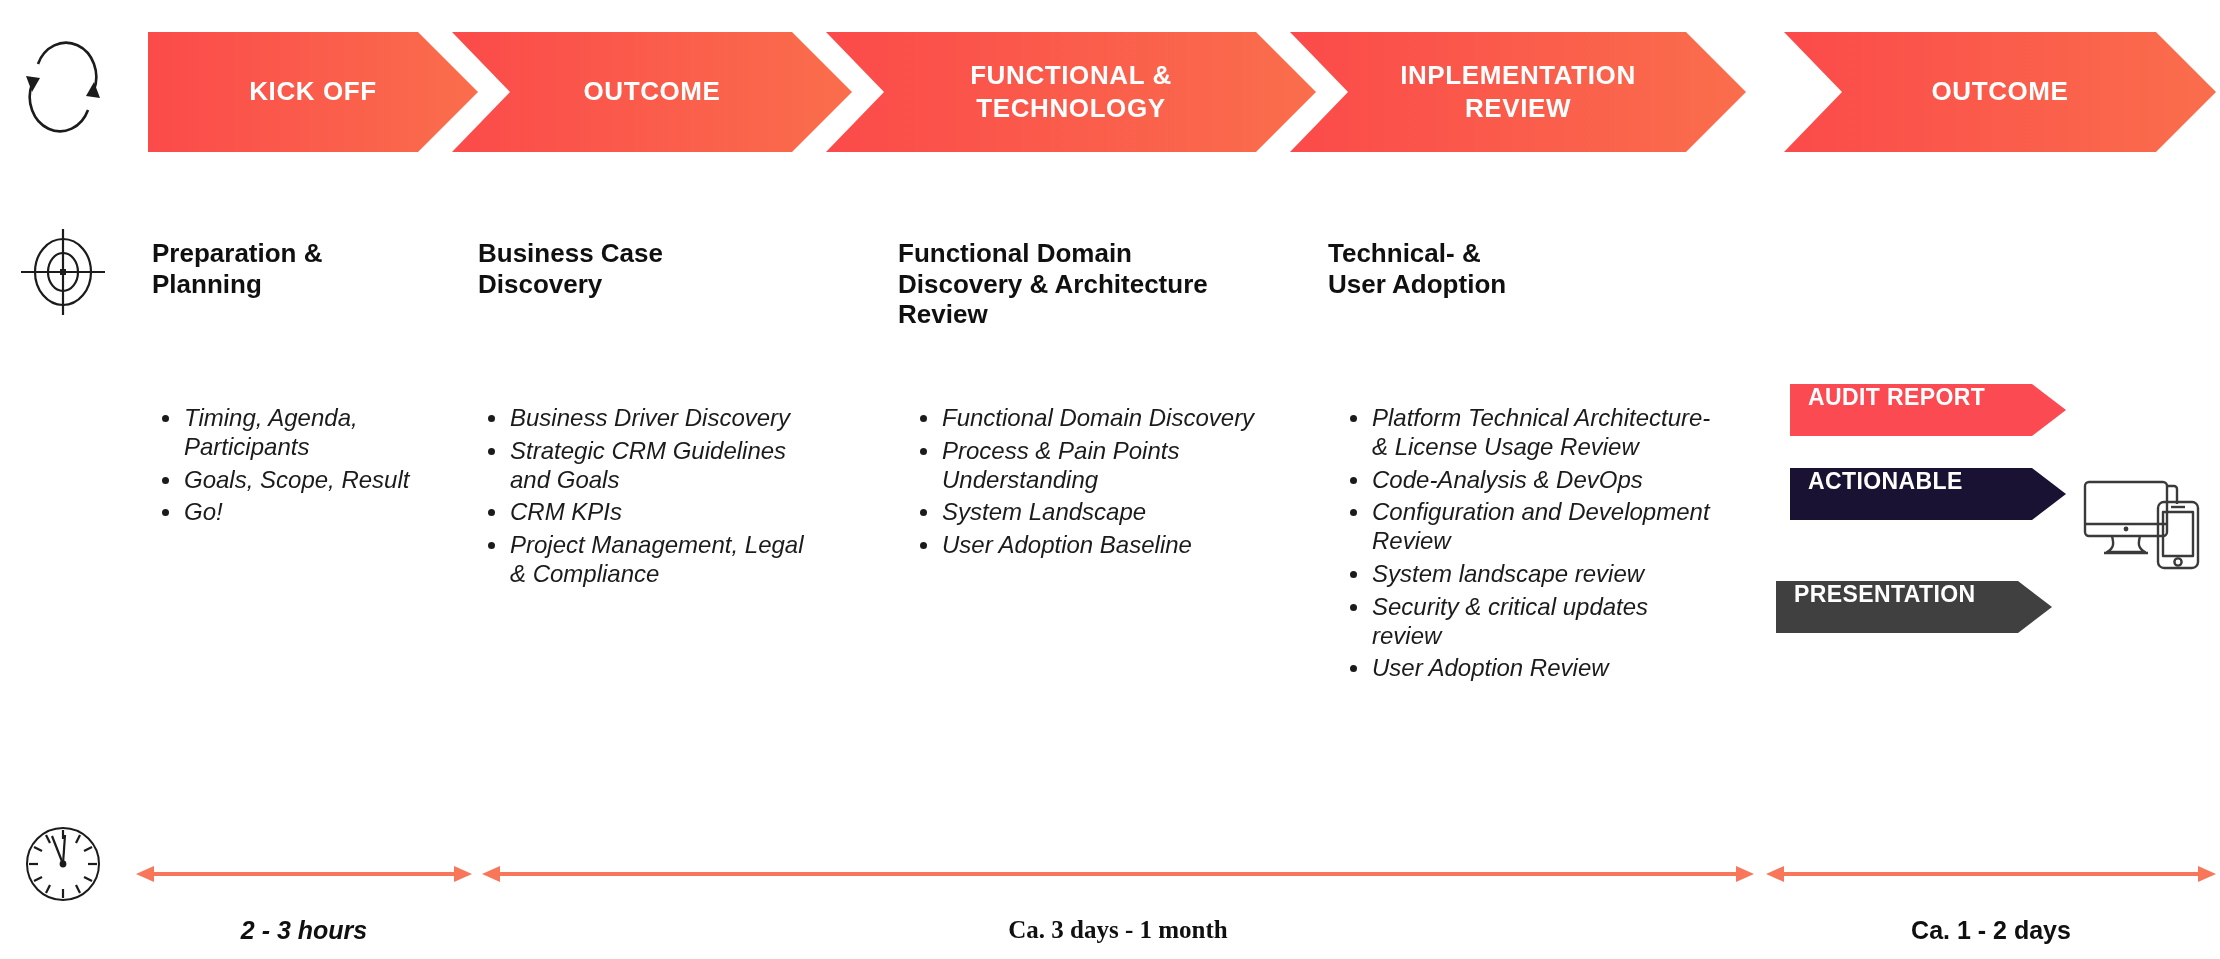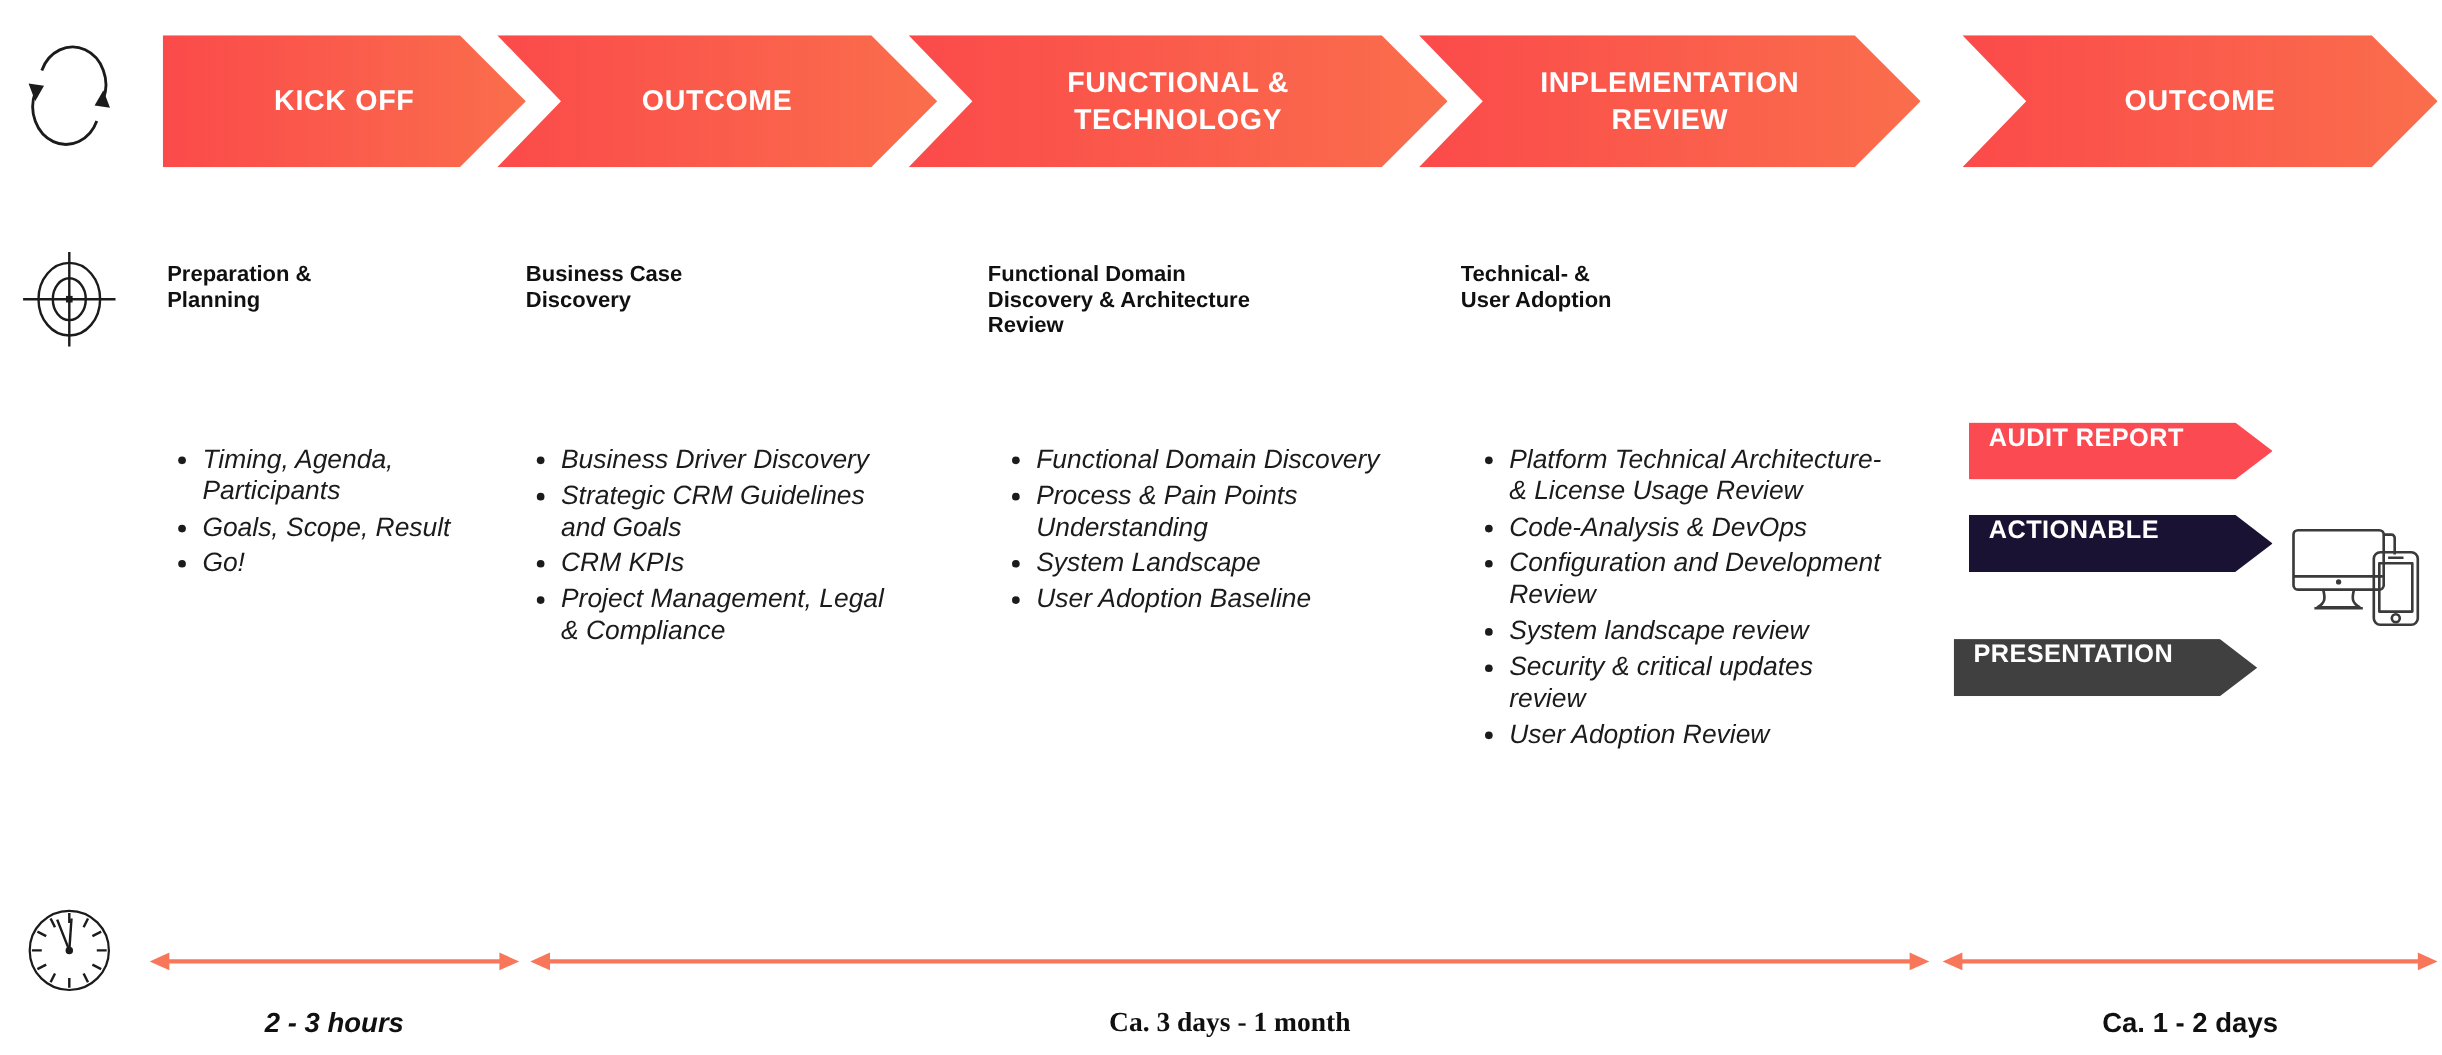--- a/index.html
+++ b/index.html
@@ -60,21 +60,21 @@
     padding: 0 40px;
     box-sizing: border-box;
     pointer-events: none;
     white-space: pre-line;
   }
 
   
   .col-heading {
     position: absolute;
     font-weight: bold;
-    font-size: 20px;
+    font-size: 26px;
     line-height: 1.18;
     color: #101010;
     white-space: pre-line;
     top: 222px;
   }
 
   
   .col-list {
     position: absolute;
     margin: 0;

